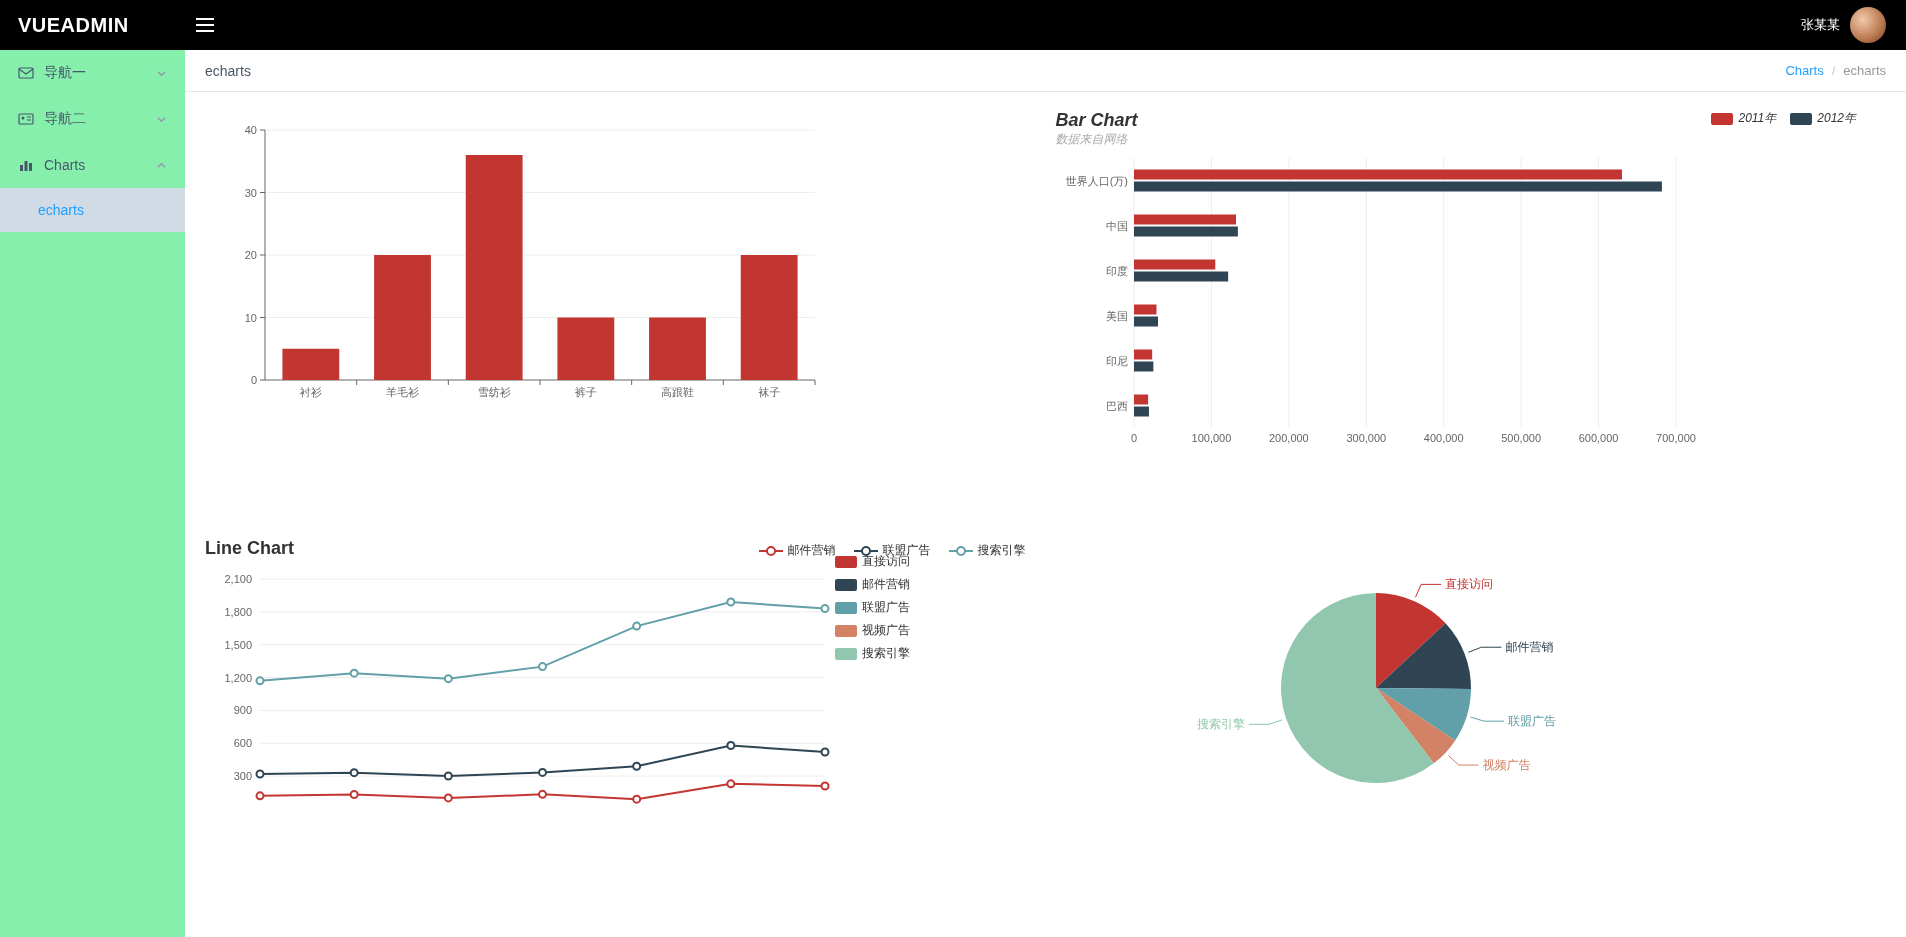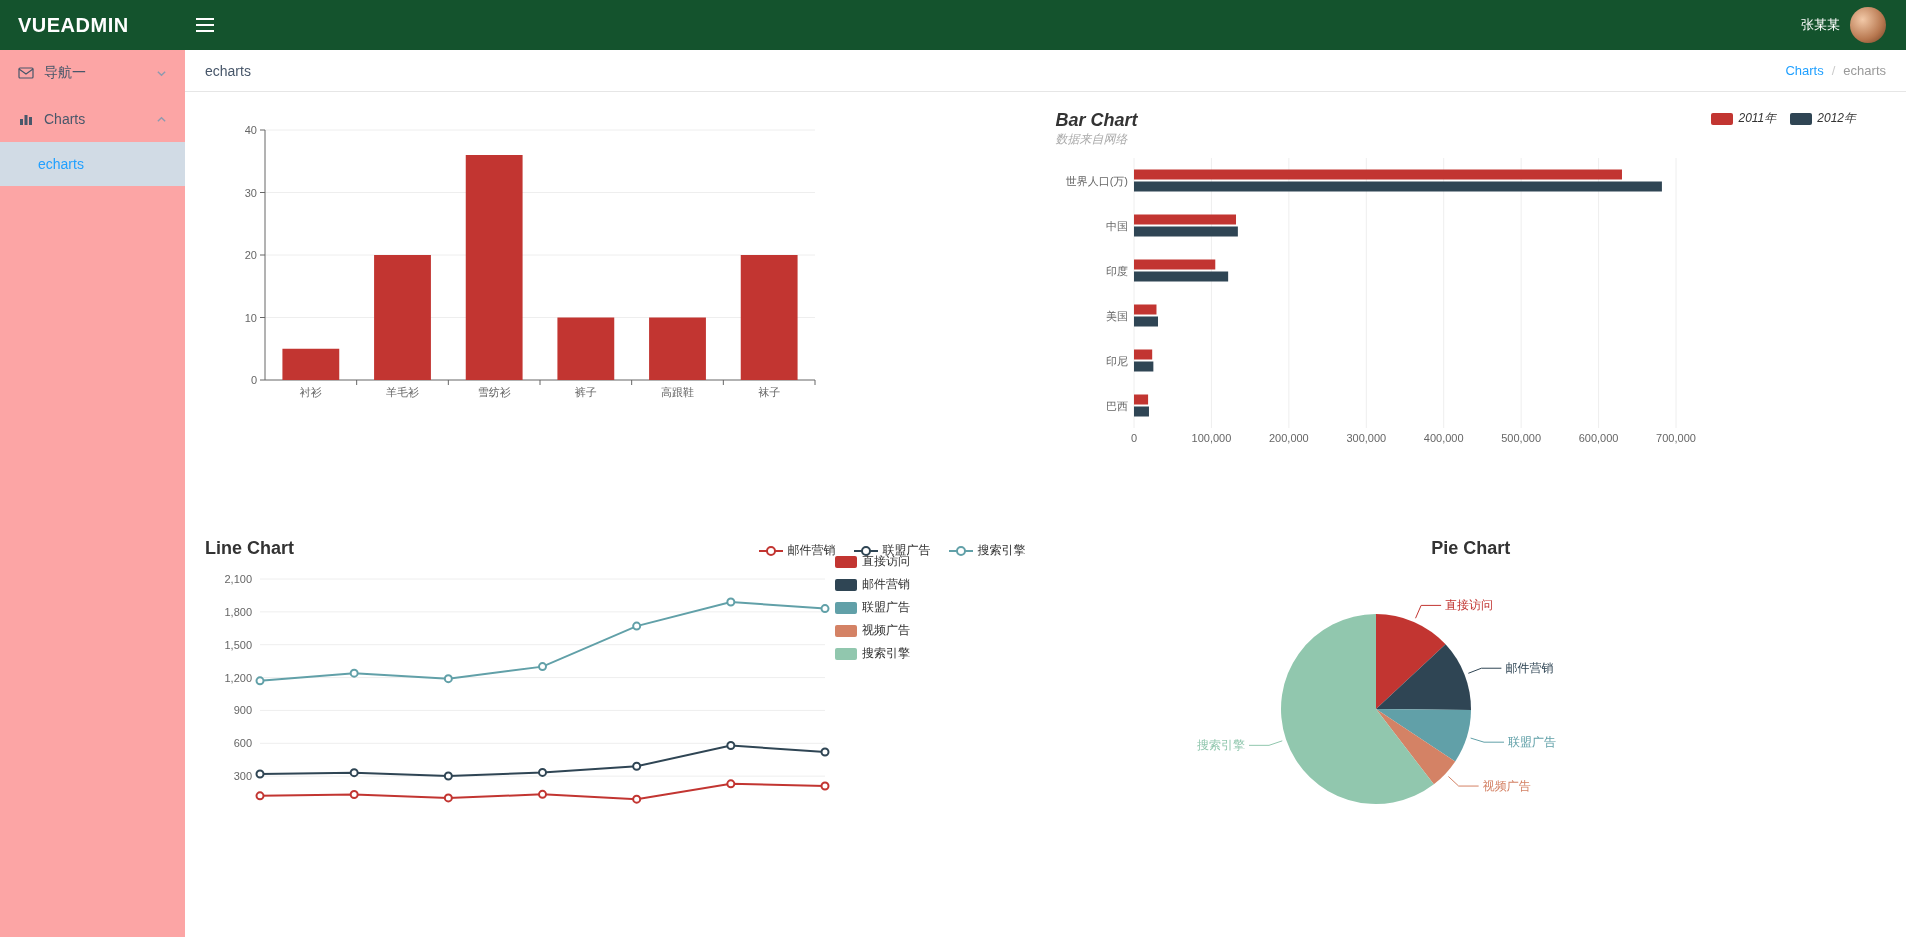--- a/index.html
+++ b/index.html
@@ -3,21 +3,21 @@
   <meta charset="utf-8">
   <style>
     * { margin: 0; padding: 0; box-sizing: border-box; }
     body {
       font-family: -apple-system, BlinkMacSystemFont, "Segoe UI", "Microsoft YaHei", sans-serif;
       background: #fff;
       color: #333;
     }
     .header {
       height: 50px;
-      background: #14532d;
+      background: #000000;
       color: #fff;
       display: flex;
       align-items: center;
       padding: 0;
     }
     .logo {
       width: 185px;
       font-size: 20px;
       font-weight: bold;
       padding-left: 18px;
@@ -52,21 +52,21 @@
     .user-name { font-size: 13px; }
     .avatar {
       width: 36px;
       height: 36px;
       border-radius: 50%;
       background: radial-gradient(circle at 35% 35%, #f2c9a8, #b87850 60%, #6a3b20);
     }
     .container { display: flex; }
     .sidebar {
       width: 185px;
-      background: #fca5a5;
+      background: #86efac;
       min-height: calc(100vh - 50px);
       font-size: 14px;
       color: #48576a;
     }
     .menu-item {
       display: flex;
       align-items: center;
       padding: 0 18px;
       height: 46px;
       cursor: pointer;
@@ -131,20 +131,32 @@
 </div>
 
 <div class="container">
   <div class="sidebar">
     <div class="menu-item">
       <svg class="icon" viewBox="0 0 16 16">
           <rect x="1" y="3" width="14" height="10" rx="1" fill="none" stroke="currentColor" stroke-width="1.2"></rect>
           <path d="M1 4l7 5 7-5" fill="none" stroke="currentColor" stroke-width="1.2"></path>
         </svg>
       <span>导航一</span>
+      <svg class="chevron" width="11" height="11" viewBox="0 0 12 12">
+          <path d="M2 4l4 4 4-4" fill="none" stroke="#8e9aaf" stroke-width="1.5"></path>
+        </svg>
+    </div>
+    <div class="menu-item">
+      <svg class="icon" viewBox="0 0 16 16">
+          <rect x="1" y="3" width="14" height="10" rx="1" fill="none" stroke="currentColor" stroke-width="1.2"></rect>
+          <circle cx="5" cy="7" r="1.5" fill="currentColor"></circle>
+          <line x1="9" y1="6" x2="13" y2="6" stroke="currentColor"></line>
+          <line x1="9" y1="9" x2="13" y2="9" stroke="currentColor"></line>
+        </svg>
+      <span>导航二</span>
       <svg class="chevron" width="11" height="11" viewBox="0 0 12 12">
           <path d="M2 4l4 4 4-4" fill="none" stroke="#8e9aaf" stroke-width="1.5"></path>
         </svg>
     </div>
     <div class="menu-item">
       <svg class="icon" viewBox="0 0 16 16">
           <rect x="2" y="8" width="3" height="6" fill="currentColor"></rect>
           <rect x="6.5" y="4" width="3" height="10" fill="currentColor"></rect>
           <rect x="11" y="6" width="3" height="8" fill="currentColor"></rect>
         </svg>
@@ -354,21 +366,20 @@
               </div>
             <div style="display:flex;align-items:center;gap:5px;">
                 <div class="legend-rect" style="background:#91c7ae;"></div>
                 <span>搜索引擎</span>
               </div>
           </div>
         </div>
       </div>
 
       <div class="chart-card" style="text-align:center;">
-        <div class="chart-title">Pie Chart</div>
         <svg id="pie-svg" width="640" height="260">
             <path d="M 320 150 L 320 55 A 95 95 0 0 1 389.56064112381296 85.29824417804335 Z" fill="#c23531"></path>
             <path d="M 359.53366927389754 59.23608099171736 L 365.1242891712164 46.4007793137784 L 385.1242891712164 46.4007793137784" fill="none" stroke="#c23531" stroke-width="1"></path>
             <text x="389.1242891712164" y="50.4007793137784" text-anchor="start" class="axis-text" fill="#c23531" style="fill:#c23531;font-size:12px;">直接访问</text>
             <path d="M 320 150 L 389.56064112381296 85.29824417804335 A 95 95 0 0 1 414.9942148354647 151.04840249598232 Z" fill="#2f4554"></path>
             <path d="M 412.33279624634343 114.28369087753845 L 425.38995935188694 109.23289968850348 L 445.38995935188694 109.23289968850348" fill="none" stroke="#2f4554" stroke-width="1"></path>
             <text x="449.38995935188694" y="113.23289968850348" text-anchor="start" class="axis-text" fill="#2f4554" style="fill:#2f4554;font-size:12px;">邮件营销</text>
             <path d="M 320 150 L 414.9942148354647 151.04840249598232 A 95 95 0 0 1 399.2073634975291 202.45182139611825 Z" fill="#61a0a8"></path>
             <path d="M 414.6374188688914 179.06473722286154 L 428.0204882038862 183.17490208266014 L 448.0204882038862 183.17490208266014" fill="none" stroke="#61a0a8" stroke-width="1"></path>
             <text x="452.0204882038862" y="187.17490208266014" text-anchor="start" class="axis-text" fill="#61a0a8" style="fill:#61a0a8;font-size:12px;">联盟广告</text>

